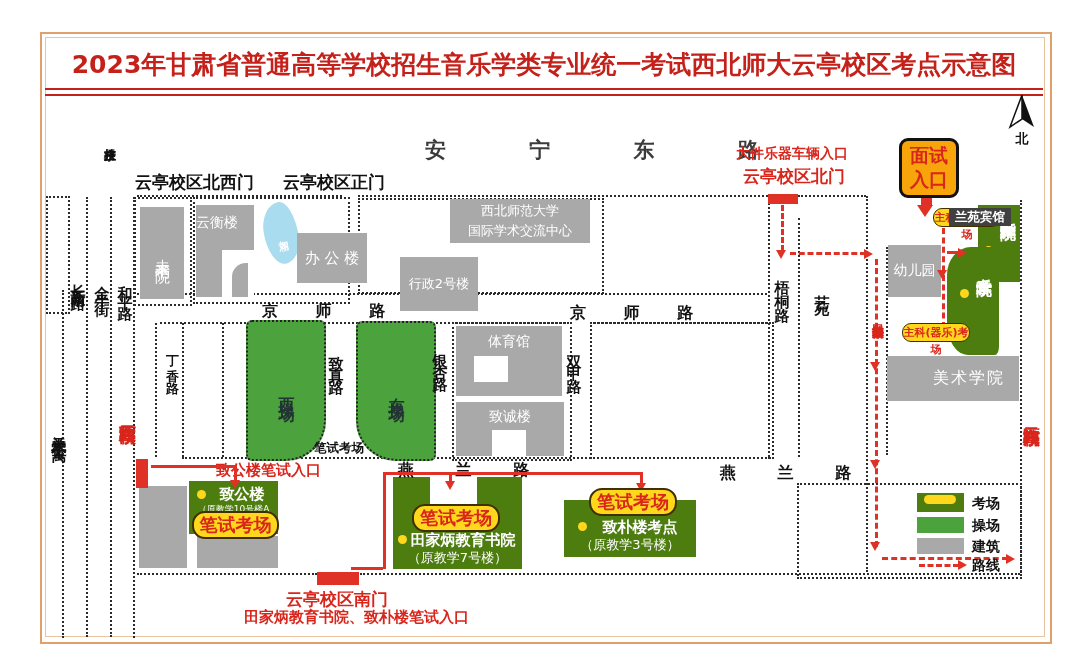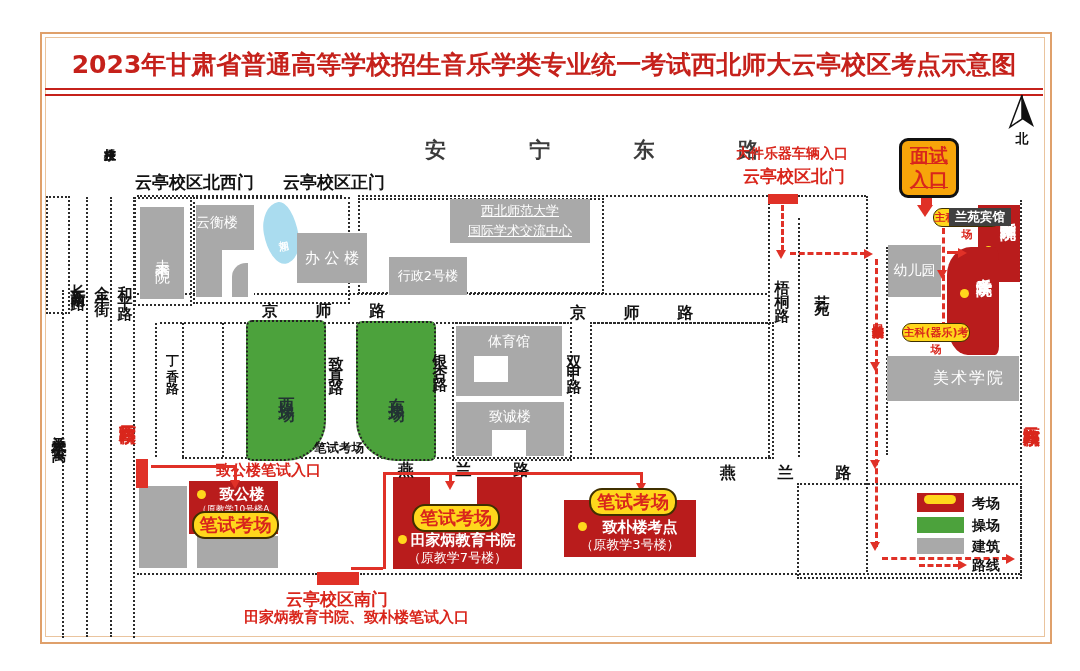--- a/index.html
+++ b/index.html
@@ -4,40 +4,40 @@
 <style>
   html,body{margin:0;padding:0;background:#fff;}
   .stage{position:relative;width:1080px;height:671px;background:#fff;overflow:hidden;
          font-family:"DejaVu Sans","Liberation Sans",sans-serif;}
   .abs{position:absolute;}
   
   .frame{border:2px solid #dfa06b;}
   .frame2{border:1px solid #eac49e;}
   
   .gray{background:#a9a9a9;color:#fff;}
-  .red{background:#b91c1c;color:#fff;}
+  .red{background:#4d7c0f;color:#fff;}
   .green{background:#4ca23c;border:2px dotted #222;}
   .notch{background:#fff;}
   
   .doth{height:0;border-top:2px dotted #2b2b2b;}
   .dotv{width:0;border-left:2px dotted #2b2b2b;}
   .dotbox{border:2px dotted #2b2b2b;}
   
   .rdh{height:0;border-top:3px dashed #e03127;}
   .rdv{width:0;border-left:3px dashed #e03127;}
   .rsh{background:#e03127;height:3px;}
   .rsv{background:#e03127;width:3px;}
   .ah{width:0;height:0;}
   .ah-down{border-left:5px solid transparent;border-right:5px solid transparent;border-top:9px solid #e03127;}
   .ah-right{border-top:5px solid transparent;border-bottom:5px solid transparent;border-left:9px solid #e03127;}
   
   .vt{writing-mode:vertical-rl;text-orientation:upright;}
   .lbl{color:#111;font-weight:600;}
   .redtxt{color:#d9261c;}
-  .pre{white-space:pre-line;text-decoration:underline;}
+  .pre{white-space:pre-line;}
   .ctr{display:flex;align-items:center;justify-content:center;text-align:center;}
   
   .badge{background:#ffd71c;border:2px solid #403000;border-radius:13px;color:#d9261c;
          font-weight:bold;text-align:center;}
   .ydot{width:9px;height:9px;border-radius:50%;background:#ffd71c;}
   .gatebar{background:#e03127;}
   .title{color:#c5211b;font-weight:bold;font-size:25px;letter-spacing:0px;text-align:center;}
 </style>
 </head>
 <body>
@@ -94,21 +94,21 @@
     <div class="abs" style="left:36px;top:58px;width:16px;height:34px;background:#a9a9a9;border-top-left-radius:14px;"></div>
   </div>
 
   <div class="abs vt ctr" style="left:264px;top:202px;width:34px;height:62px;background:#aadcef;color:#fff;font-size:10px;border-radius:58% 42% 52% 48% / 46% 58% 42% 54%;transform:rotate(-10deg);">如意湖</div>
 
   <div class="abs gray ctr" style="left:297px;top:233px;width:70px;height:50px;font-size:15px;">办 公 楼</div>
 
   <div class="abs gray ctr pre" style="left:450px;top:199px;width:140px;height:44px;font-size:13px;line-height:1.55;">西北师范大学
 国际学术交流中心</div>
 
-  <div class="abs gray ctr" style="left:389px;top:257px;width:78px;height:38px;font-size:13px;">行政2号楼</div>
+  <div class="abs gray ctr" style="left:400px;top:257px;width:78px;height:54px;font-size:13px;">行政2号楼</div>
 
   <div class="abs gray" style="left:456px;top:326px;width:106px;height:70px;">
     <div style="font-size:14px;text-align:center;margin-top:7px;">体育馆</div>
     <div class="abs notch" style="left:18px;top:30px;width:34px;height:26px;"></div>
   </div>
 
   <div class="abs gray" style="left:456px;top:402px;width:108px;height:54px;">
     <div style="font-size:14px;text-align:center;margin-top:6px;">致诚楼</div>
     <div class="abs notch" style="left:36px;top:28px;width:34px;height:26px;"></div>
   </div>

